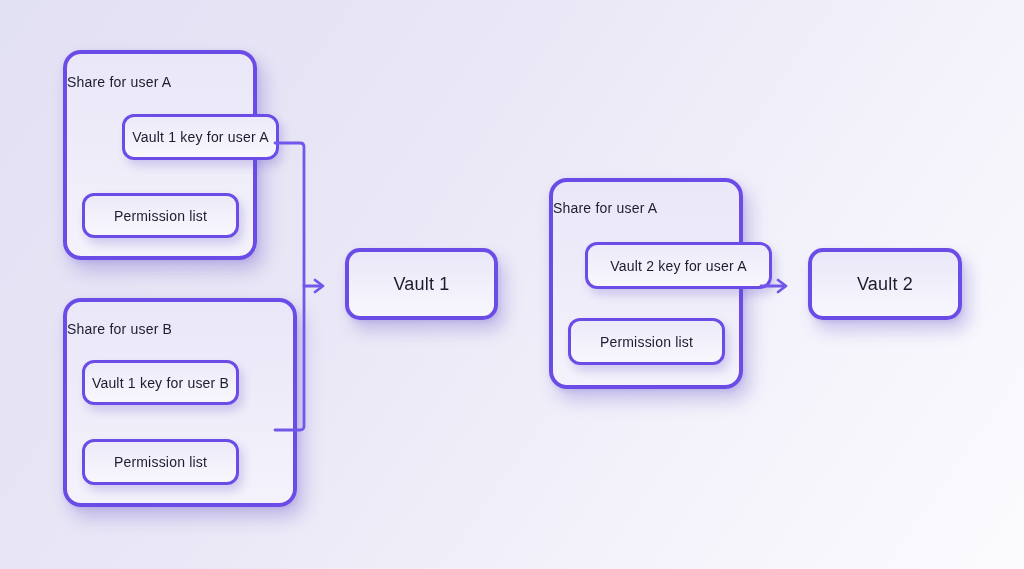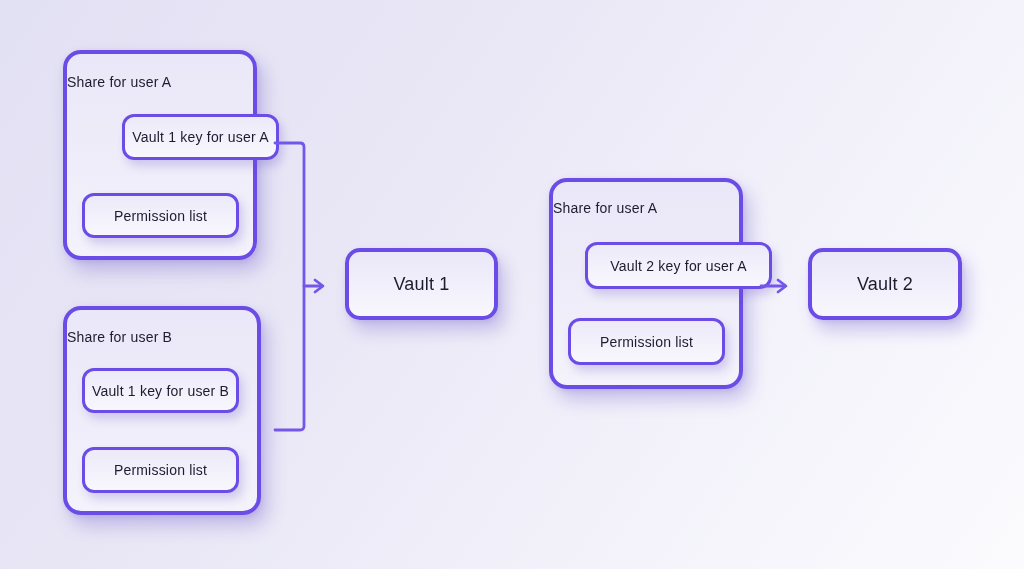--- a/index.html
+++ b/index.html
@@ -70,21 +70,21 @@
 <body>
 
 <div class="canvas">
 
   <div class="outer-box" style="left:63px; top:50px; width:194px; height:210px;">
     <div class="outer-title" style="top:20px;">Share for user A</div>
     <div class="chip" style="left:15px; top:60px; width:157px; height:46px;margin-left:40px;">Vault 1 key for user A</div>
     <div class="chip" style="left:15px; top:139px; width:157px; height:45px;">Permission list</div>
   </div>
 
-  <div class="outer-box" style="left:63px; top:306px; width:198px; height:209px;">
+  <div class="outer-box" style="left:63px; top:298px; width:234px; height:209px;">
     <div class="outer-title" style="top:19px;">Share for user B</div>
     <div class="chip" style="left:15px; top:58px; width:157px; height:45px;">Vault 1 key for user B</div>
     <div class="chip" style="left:15px; top:137px; width:157px; height:46px;">Permission list</div>
   </div>
 
   <svg class="connector-svg" style="left:260px; top:130px;" width="80" height="320" viewBox="0 0 80 320" aria-hidden="true">
     <path d="M15 13 H40 Q44 13 44 17 V296 Q44 300 40 300 H15"></path>
     <line x1="44" y1="156" x2="61" y2="156"></line>
     <path d="M55 150 L63 156 L55 162"></path>
   </svg>

